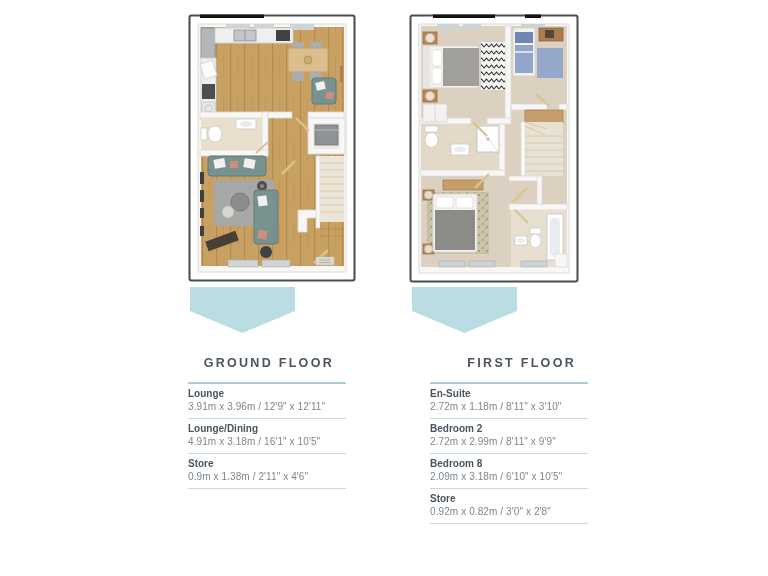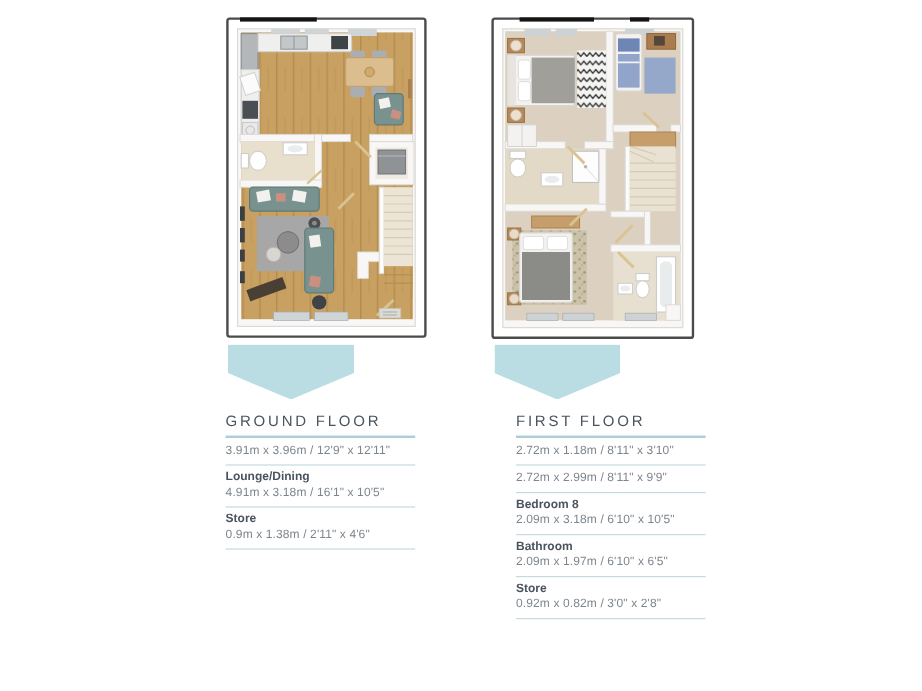--- a/index.html
+++ b/index.html
@@ -14,22 +14,22 @@
   .arrow{
     position:absolute;width:105px;height:46px;background:#b9dde3;
     clip-path:polygon(0 0,100% 0,100% 52%,50% 100%,0 52%);
   }
   .arrow-ground{left:190px;top:287px;}
   .arrow-first{left:412px;top:287px;}
   .col{position:absolute;width:158px;}
   .col-ground{left:188px;top:344px;}
   .col-first{left:430px;top:344px;}
   .col h2{
-    margin:0;font-size:12.5px;font-weight:400;letter-spacing:2.3px;
-    color:#4a545e;line-height:14px;
+    margin:12px;font-size:12.5px;font-weight:700;letter-spacing:2.3px;
+    color:#4a545e;line-height:14px;text-align:right;
   }
   .rule{height:2px;background:#abced6;margin-top:5px;}
   .entry{padding:4px 0 5px;border-bottom:1px solid #c5dbdf;}
   .room-name{font-size:10px;font-weight:700;color:#4a545e;line-height:12px;}
   .room-dims{font-size:10px;color:#7e868d;line-height:12px;margin-top:1px;letter-spacing:0.1px;}
 </style>
 </head>
 <body>
 
 <div class="canvas">
@@ -239,48 +239,47 @@
     </svg>
   </div>
 
   <div class="arrow arrow-ground"></div>
   <div class="arrow arrow-first"></div>
 
   <section class="col col-ground">
     <h2>GROUND FLOOR</h2>
     <div class="rule"></div>
     <div class="entry">
+      <div class="room-name">Lounge</div>
       <div class="room-dims">3.91m x 3.96m / 12'9" x 12'11"</div>
     </div>
     <div class="entry">
       <div class="room-name">Lounge/Dining</div>
       <div class="room-dims">4.91m x 3.18m / 16'1" x 10'5"</div>
     </div>
     <div class="entry">
       <div class="room-name">Store</div>
       <div class="room-dims">0.9m x 1.38m / 2'11" x 4'6"</div>
     </div>
   </section>
 
   <section class="col col-first">
     <h2>FIRST FLOOR</h2>
     <div class="rule"></div>
     <div class="entry">
+      <div class="room-name">En-Suite</div>
       <div class="room-dims">2.72m x 1.18m / 8'11" x 3'10"</div>
     </div>
     <div class="entry">
+      <div class="room-name">Bedroom 2</div>
       <div class="room-dims">2.72m x 2.99m / 8'11" x 9'9"</div>
     </div>
     <div class="entry">
       <div class="room-name">Bedroom 8</div>
       <div class="room-dims">2.09m x 3.18m / 6'10" x 10'5"</div>
     </div>
     <div class="entry">
-      <div class="room-name">Bathroom</div>
-      <div class="room-dims">2.09m x 1.97m / 6'10" x 6'5"</div>
-    </div>
-    <div class="entry">
       <div class="room-name">Store</div>
       <div class="room-dims">0.92m x 0.82m / 3'0" x 2'8"</div>
     </div>
   </section>
 
 </div>
 
 </body></html>

